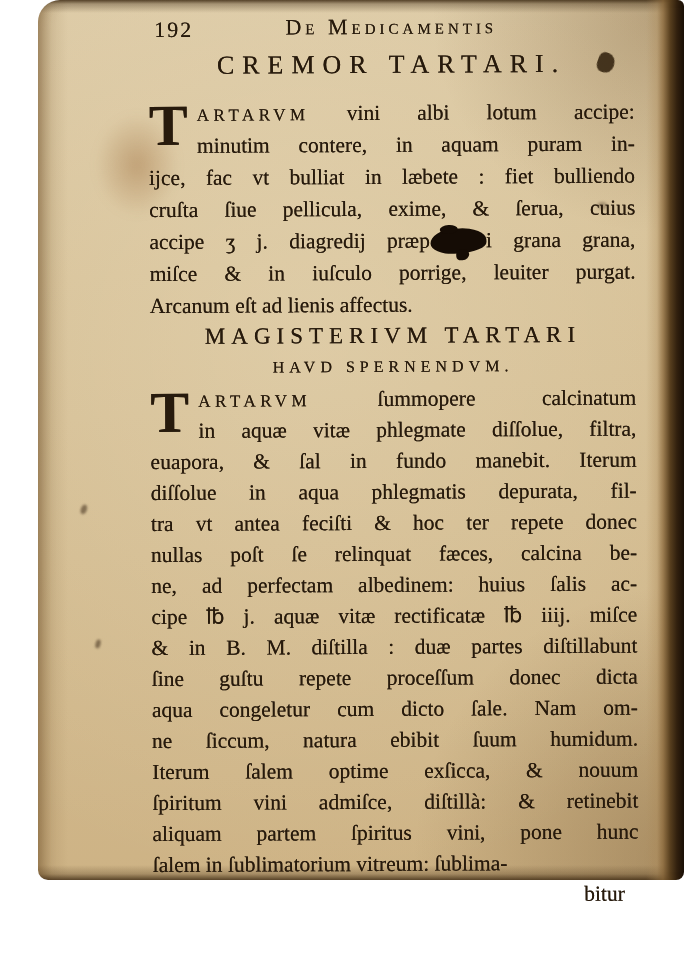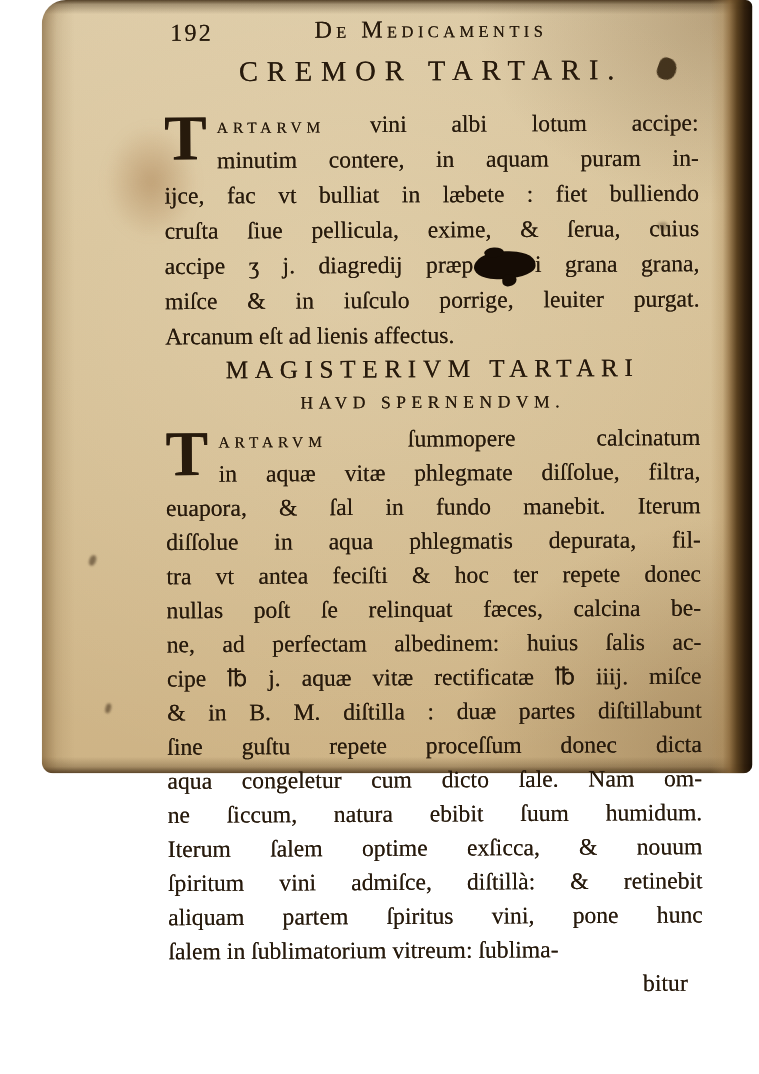--- a/index.html
+++ b/index.html
@@ -1,20 +1,20 @@
 <!DOCTYPE html>
 <html><head>
 <meta charset="utf-8">
 <style>
   html,body{margin:0;padding:0;background:#ffffff;}
   body{width:690px;height:976px;position:relative;overflow:hidden;
        font-family:"Liberation Serif","DejaVu Serif",serif;}
 
   
-  .scan{position:absolute;left:38px;top:0;width:646px;height:703px;
+  .scan{position:absolute;left:38px;top:0;width:646px;height:880px;
     border-radius:22px 6px 8px 10px;
     background:
       linear-gradient(to left,#190e05 0px,#31200e 7px,#59401f 14px,rgba(137,103,58,.75) 21px,rgba(170,135,85,.35) 27px,rgba(0,0,0,0) 38px),
       linear-gradient(to bottom,rgba(62,44,22,.85) 0px,rgba(62,44,22,.35) 4px,rgba(0,0,0,0) 13px),
       linear-gradient(to top,rgba(62,42,20,.8) 0px,rgba(80,58,30,.3) 6px,rgba(0,0,0,0) 15px),
       linear-gradient(to right,rgba(120,88,46,.4) 0px,rgba(120,88,46,.12) 14px,rgba(0,0,0,0) 30px),
       radial-gradient(ellipse 120% 90% at 42% 38%,rgba(255,250,230,.22) 0%,rgba(0,0,0,0) 70%),
       radial-gradient(ellipse 60% 45% at 100% 98%,rgba(96,66,30,.35) 0%,rgba(0,0,0,0) 70%),
       radial-gradient(ellipse 50% 35% at 96% 2%,rgba(96,66,30,.3) 0%,rgba(0,0,0,0) 70%),
       linear-gradient(175deg,#dcc9a4 0%,#d6c096 30%,#d2ba8e 60%,#cdb284 100%);
@@ -42,21 +42,21 @@
   .para{position:absolute;left:112px;width:486px;font-size:21.5px;}
   .p1{top:97px;}
   .p2{top:384px;}
   .line{height:32px;line-height:32px;text-align:justify;text-align-last:justify;
         overflow:visible;white-space:nowrap;}
   .p2 .line{height:31px;line-height:31px;}
   .line.endline{text-align-last:left;}
   .line.catch{text-align-last:right;padding-right:14px;}
   .dropcap{float:left;width:42px;height:60px;font-size:58px;line-height:52px;
     font-weight:700;margin:2px 6px 0 0;}
-  .lead{font-size:14px;letter-spacing:4.5px;}
+  .lead{font-size:17px;letter-spacing:4.5px;}
 
   
   .ink-blot{display:inline-block;width:56px;height:25px;background:#150c05;
     border-radius:48% 52% 55% 45% / 60% 55% 45% 50%;vertical-align:-6px;
     transform:rotate(-3deg);position:relative;}
   .ink-blot::before{content:"";position:absolute;left:18%;top:-4px;width:18px;height:9px;
     background:#150c05;border-radius:50%;}
   .ink-blot::after{content:"";position:absolute;left:45%;bottom:-7px;width:13px;height:11px;
     background:#150c05;border-radius:50% 50% 60% 40%;}
   .fleuron{position:absolute;left:561px;top:54px;width:17px;height:20px;

